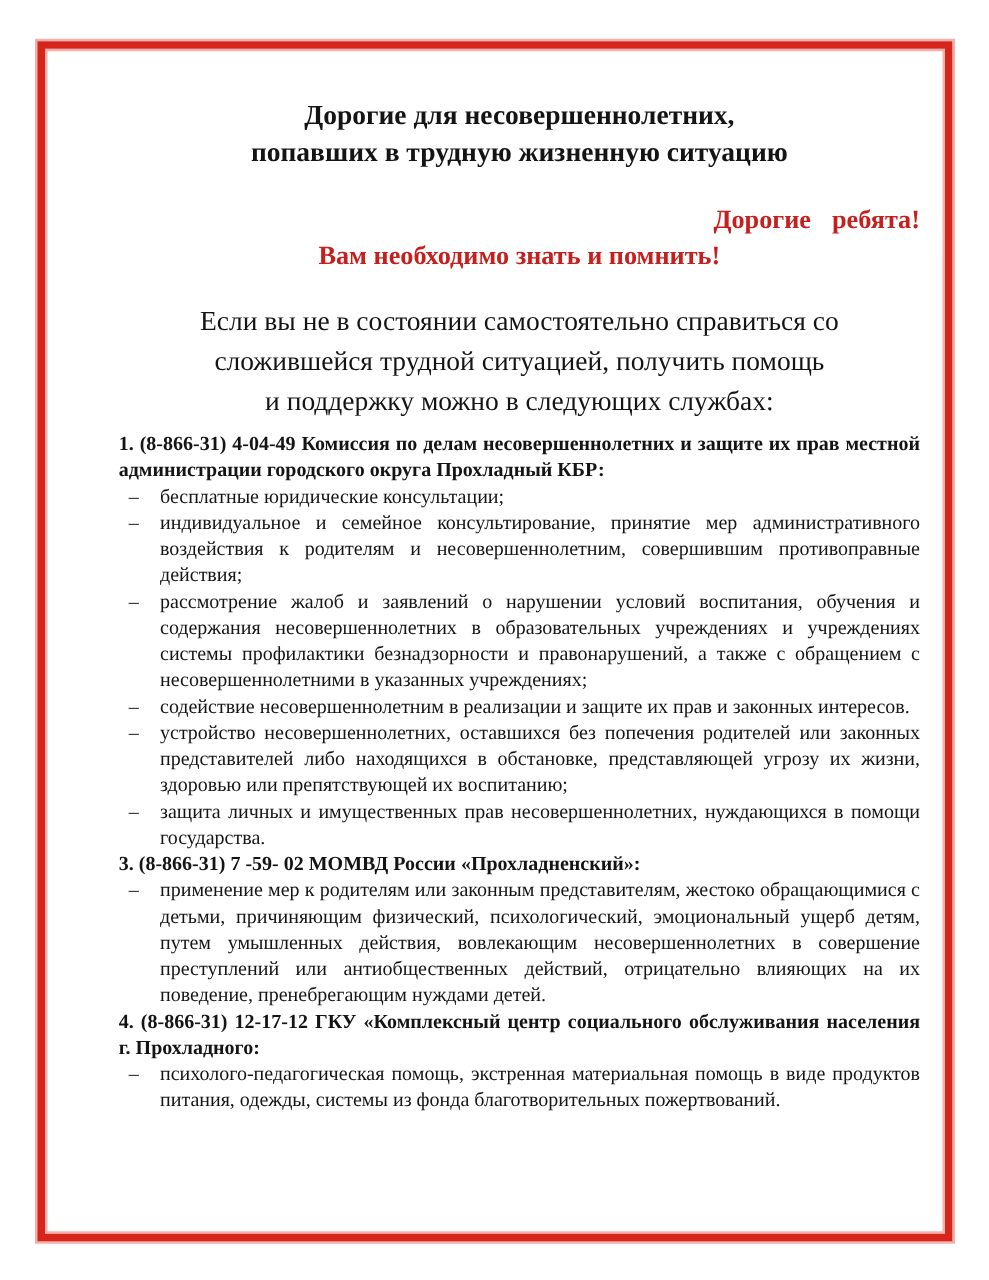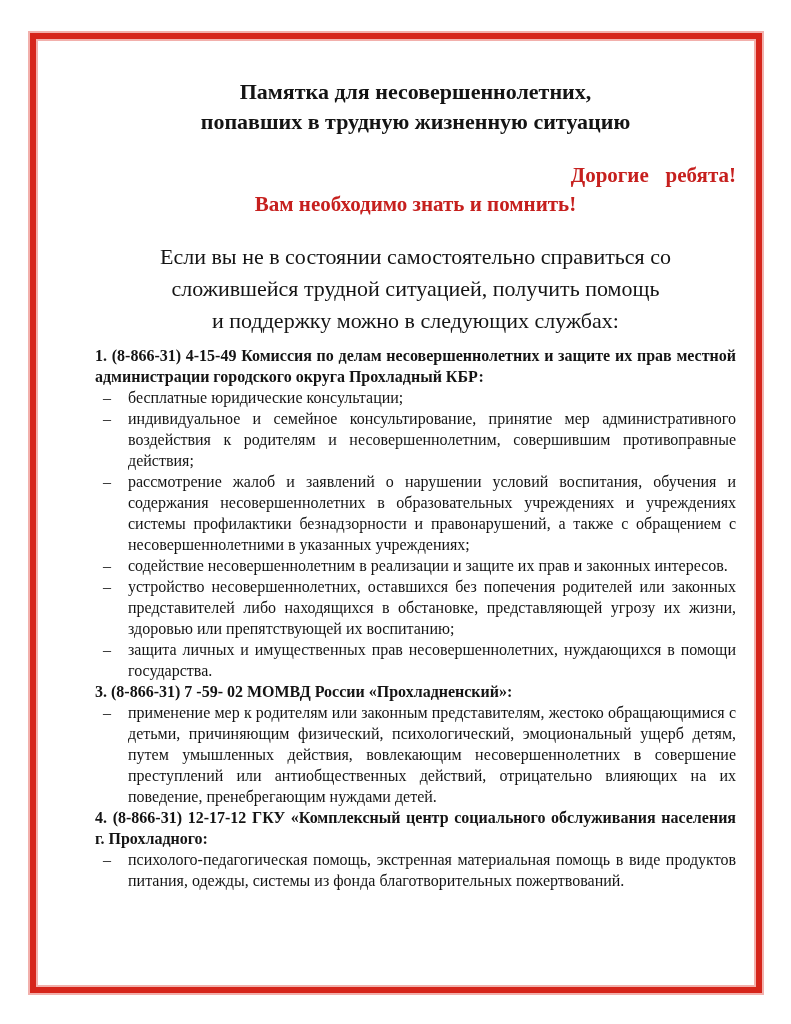--- a/index.html
+++ b/index.html
@@ -67,38 +67,38 @@
   }
 </style>
 </head>
 <body>
 
 <div class="frame"></div>
 
 <div class="content">
 
   <div class="title-block">
-    <div class="title-line">Памятка для несовершеннолетних,</div>
+    <div class="title-line">Дорогие для несовершеннолетних,</div>
     <div class="title-line">попавших в трудную жизненную ситуацию</div>
   </div>
 
   <div class="appeal-block">
     <div class="appeal-line first">Дорогие ребята!</div>
     <div class="appeal-line">Вам необходимо знать и помнить!</div>
   </div>
 
   <div class="intro-block">
     <div class="intro-line">Если вы не в состоянии самостоятельно справиться со</div>
     <div class="intro-line">сложившейся трудной ситуацией, получить помощь</div>
     <div class="intro-line">и поддержку можно в следующих службах:</div>
   </div>
 
   <div class="services">
 
-    <p class="svc-heading">1. (8-866-31) 4-15-49 Комиссия по делам несовершеннолетних и защите их прав местной администрации городского округа Прохладный КБР:</p>
+    <p class="svc-heading">1. (8-866-31) 4-04-49 Комиссия по делам несовершеннолетних и защите их прав местной администрации городского округа Прохладный КБР:</p>
     <div class="bullet-row">
       <span class="bullet-dash">–</span>
       <span class="bullet-text">бесплатные юридические консультации;</span>
     </div>
     <div class="bullet-row">
       <span class="bullet-dash">–</span>
       <span class="bullet-text">индивидуальное и семейное консультирование, принятие мер административного воздействия к родителям и несовершеннолетним, совершившим противоправные действия;</span>
     </div>
     <div class="bullet-row">
       <span class="bullet-dash">–</span>

